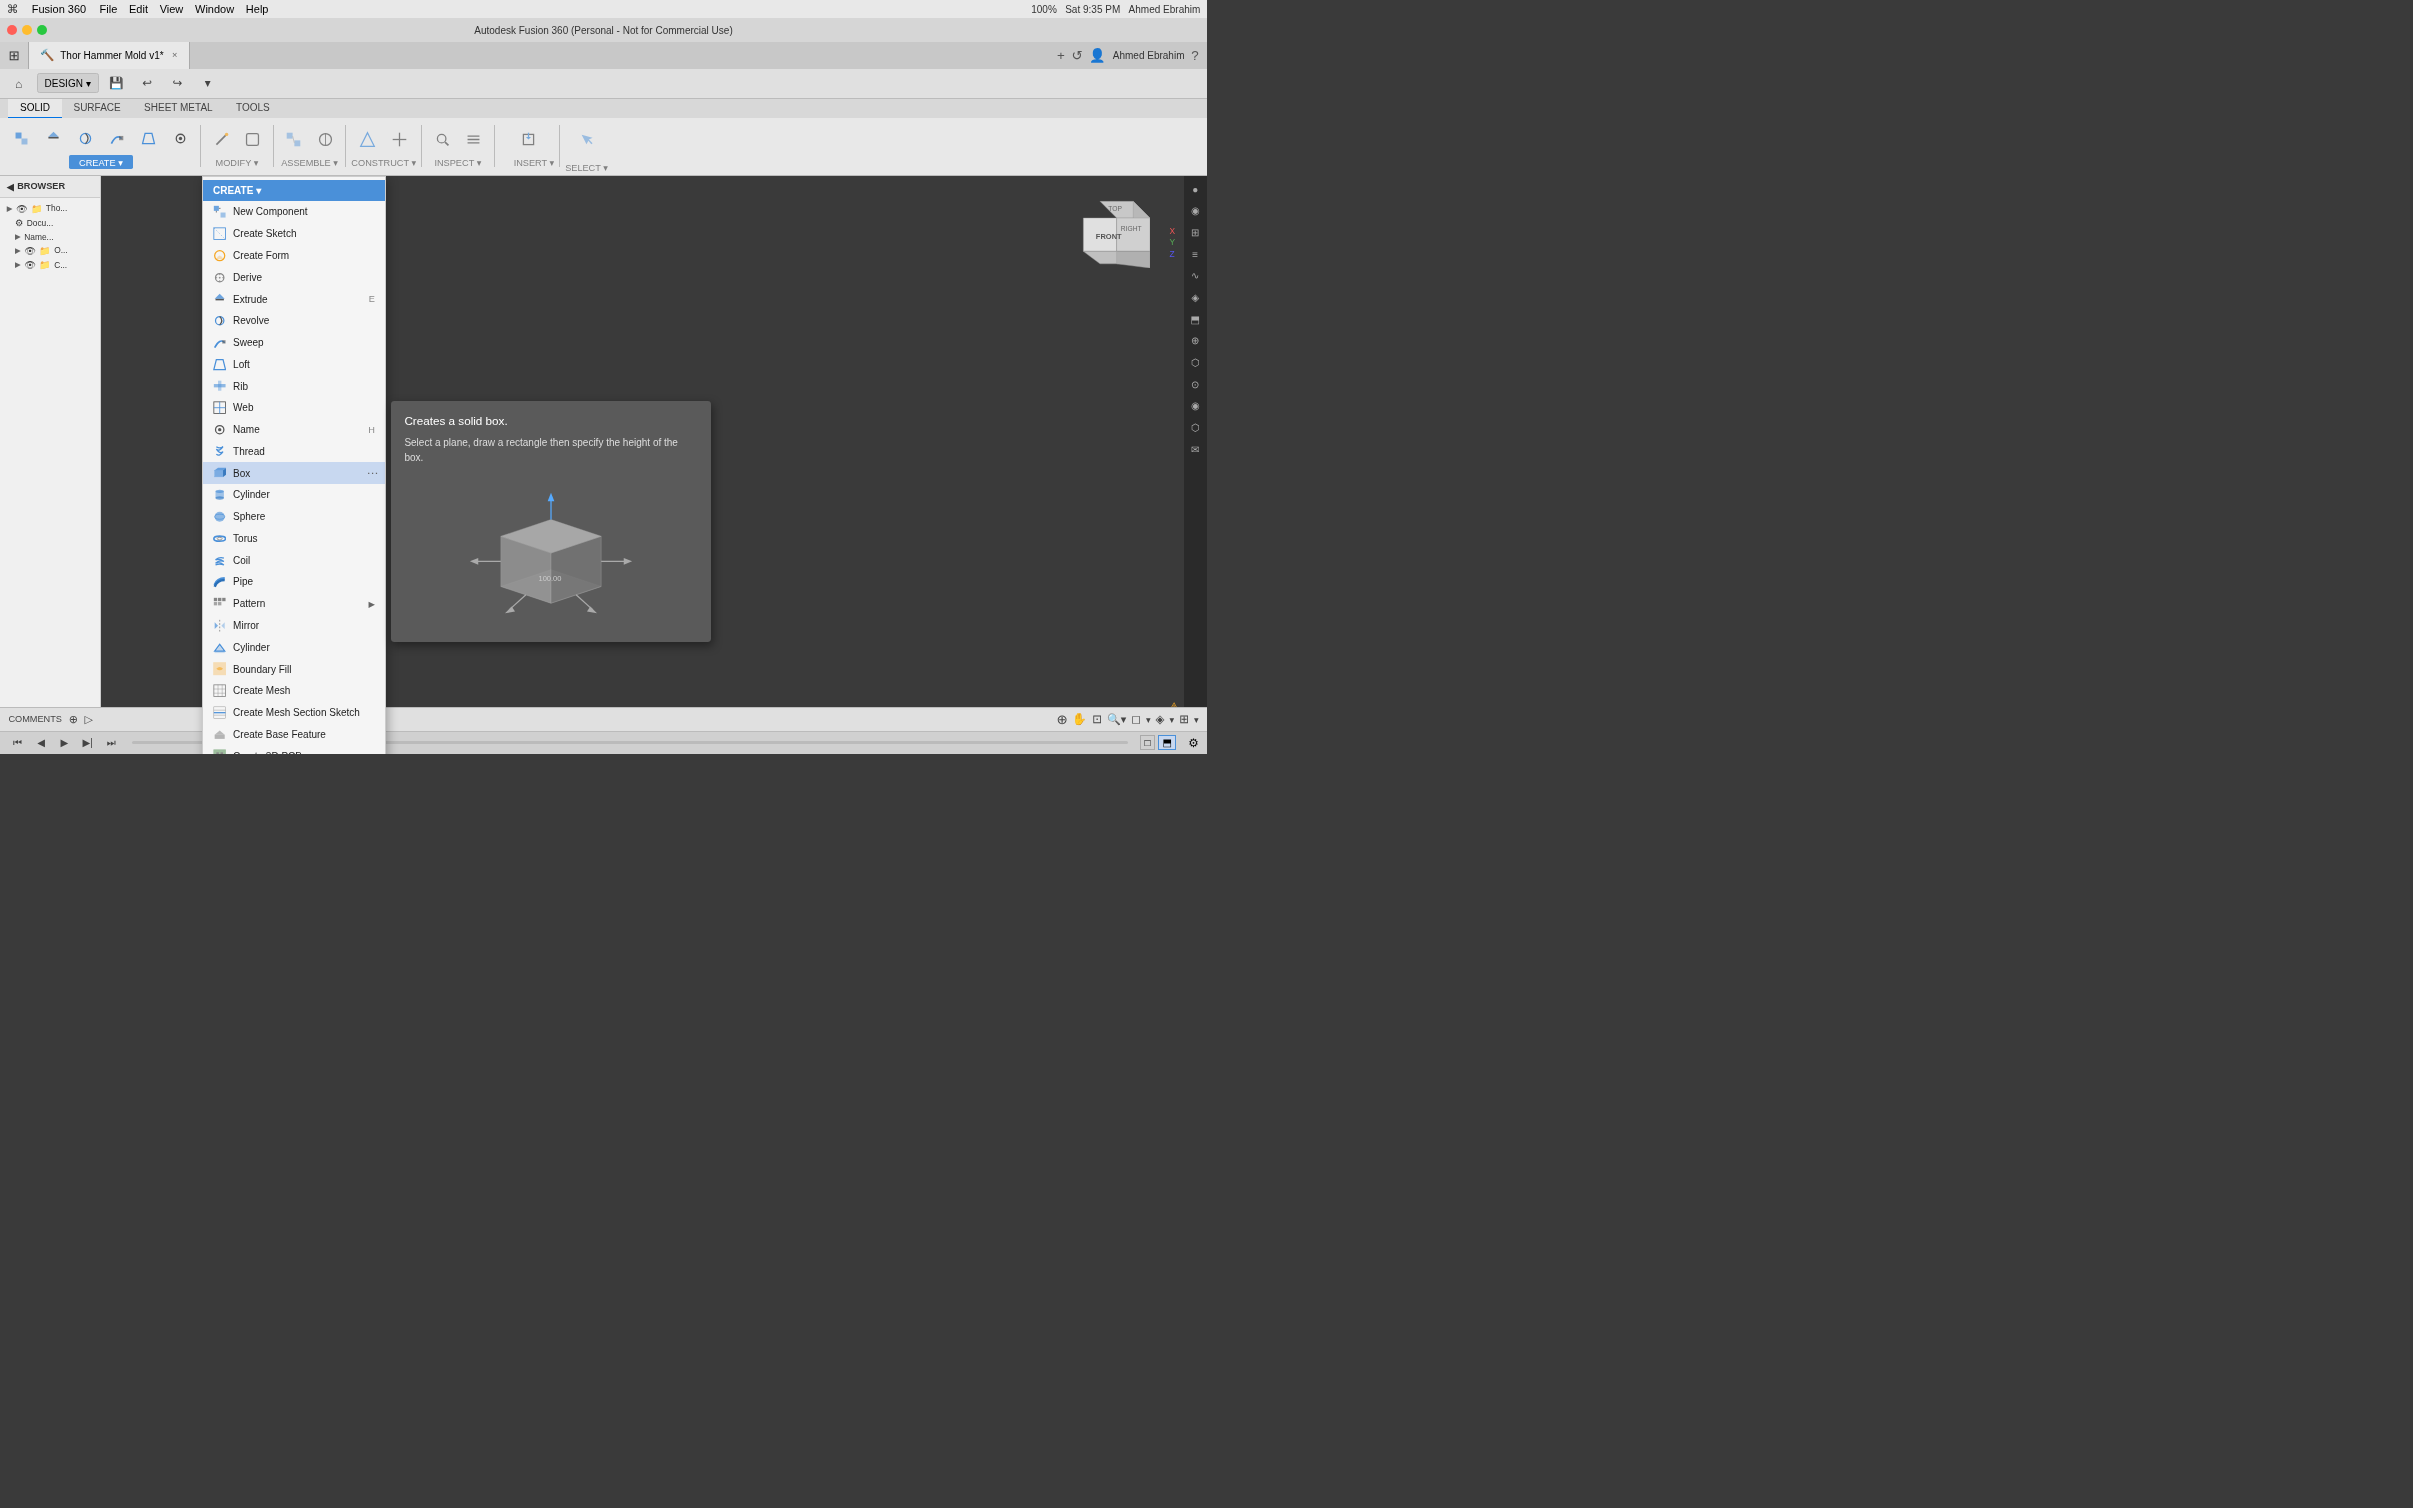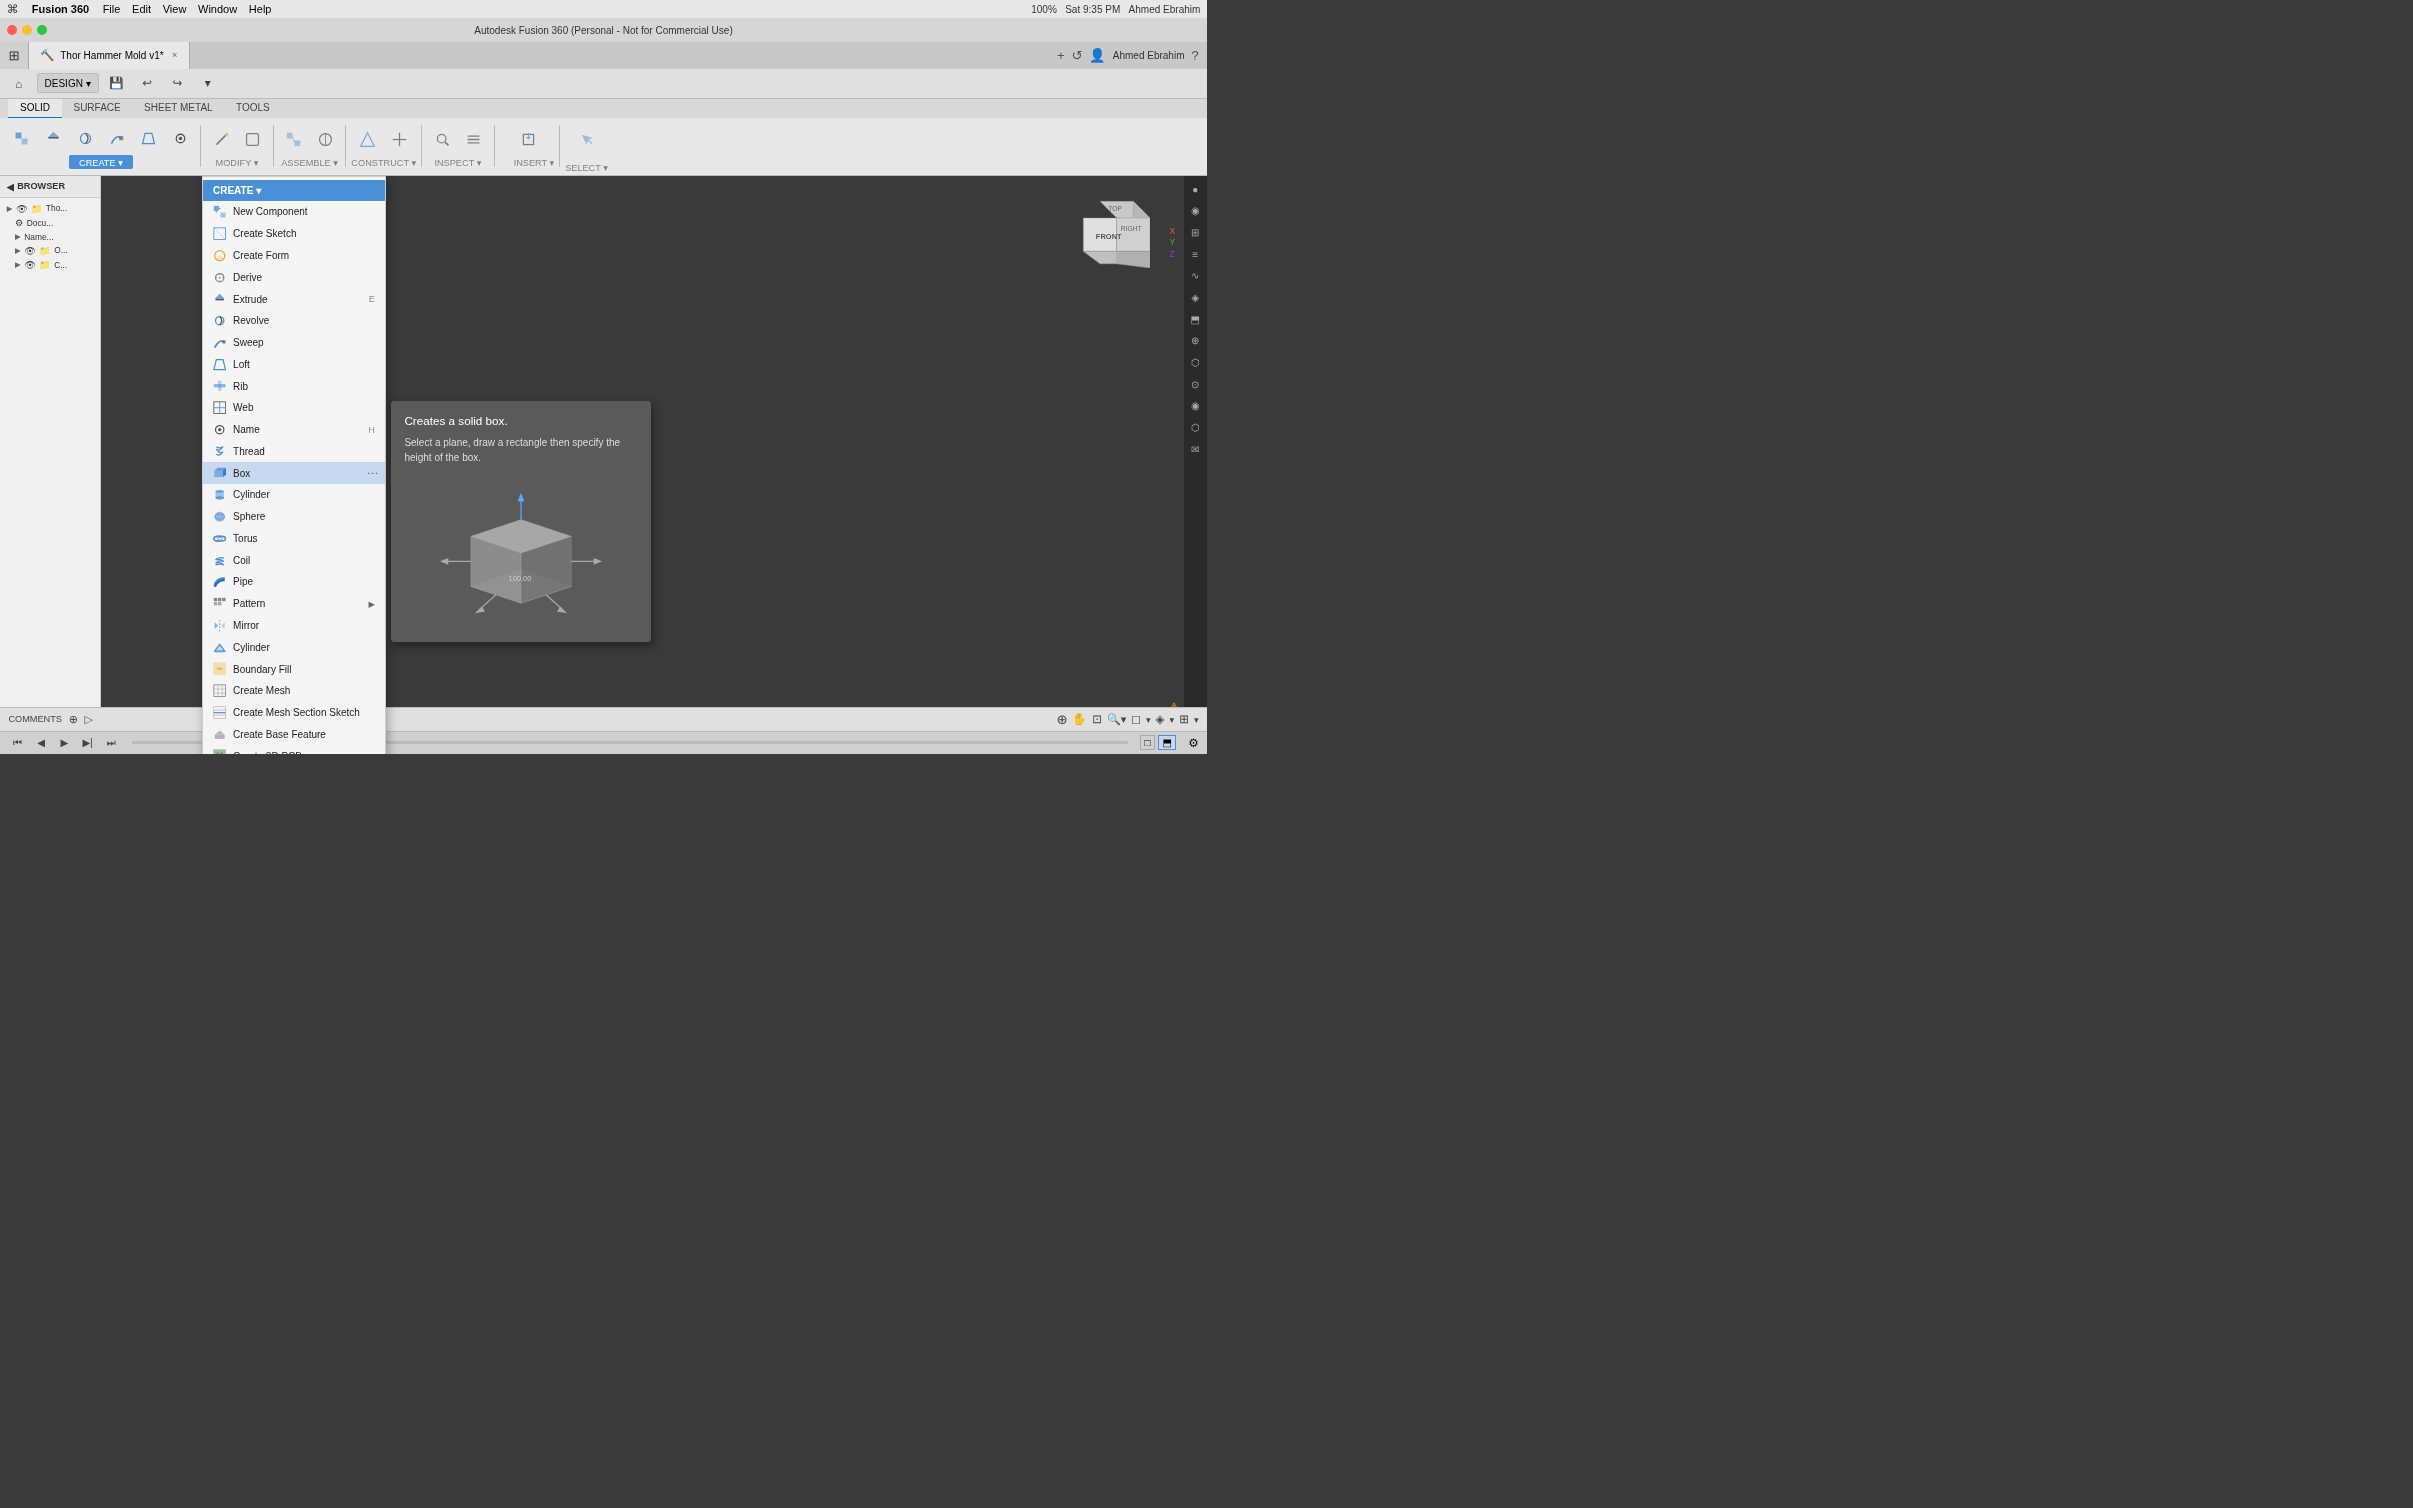--- a/index.html
+++ b/index.html
@@ -23,21 +23,21 @@
       padding: 0 6.7px;
       gap: 13.4px;
       position: relative;
       z-index: 100;
     }
     .mac-menubar .apple-logo {
       font-size: 11.7px;
       color: #333;
     }
     .mac-menubar .app-name {
-      font-weight: 700;
+      font-weight: 400;
       font-size: 11px;
       color: #000;
     }
     .mac-menubar .menu-items {
       display: flex;
       gap: 11.7px;
     }
     .mac-menubar .menu-item {
       font-size: 11px;
       color: #000;
@@ -298,21 +298,21 @@
       right: 6.7px;
       font-size: 11.7px;
       color: #666;
     }
 
     
     .info-popup {
       position: absolute;
       left: 189px;
       top: 0;
-      width: 260px;
+      width: 320px;
       background: #5a5a5a;
       color: white;
       border-radius: 3.4px;
       padding: 13.4px;
       box-shadow: 1.7px 3.4px 10px rgba(0,0,0,0.4);
       z-index: 201;
     }
     .info-popup .popup-title {
       font-size: 11.7px;
       font-weight: 500;

